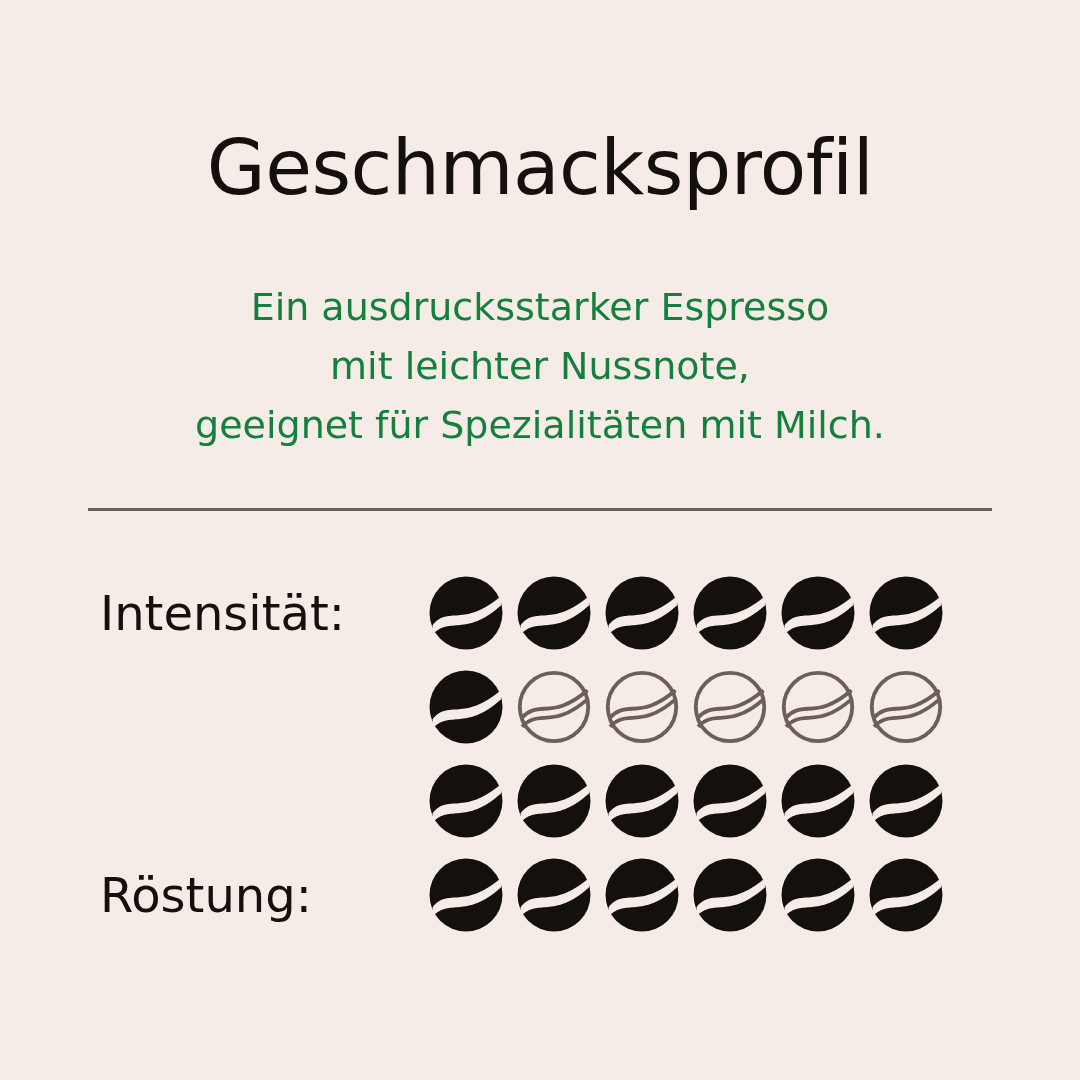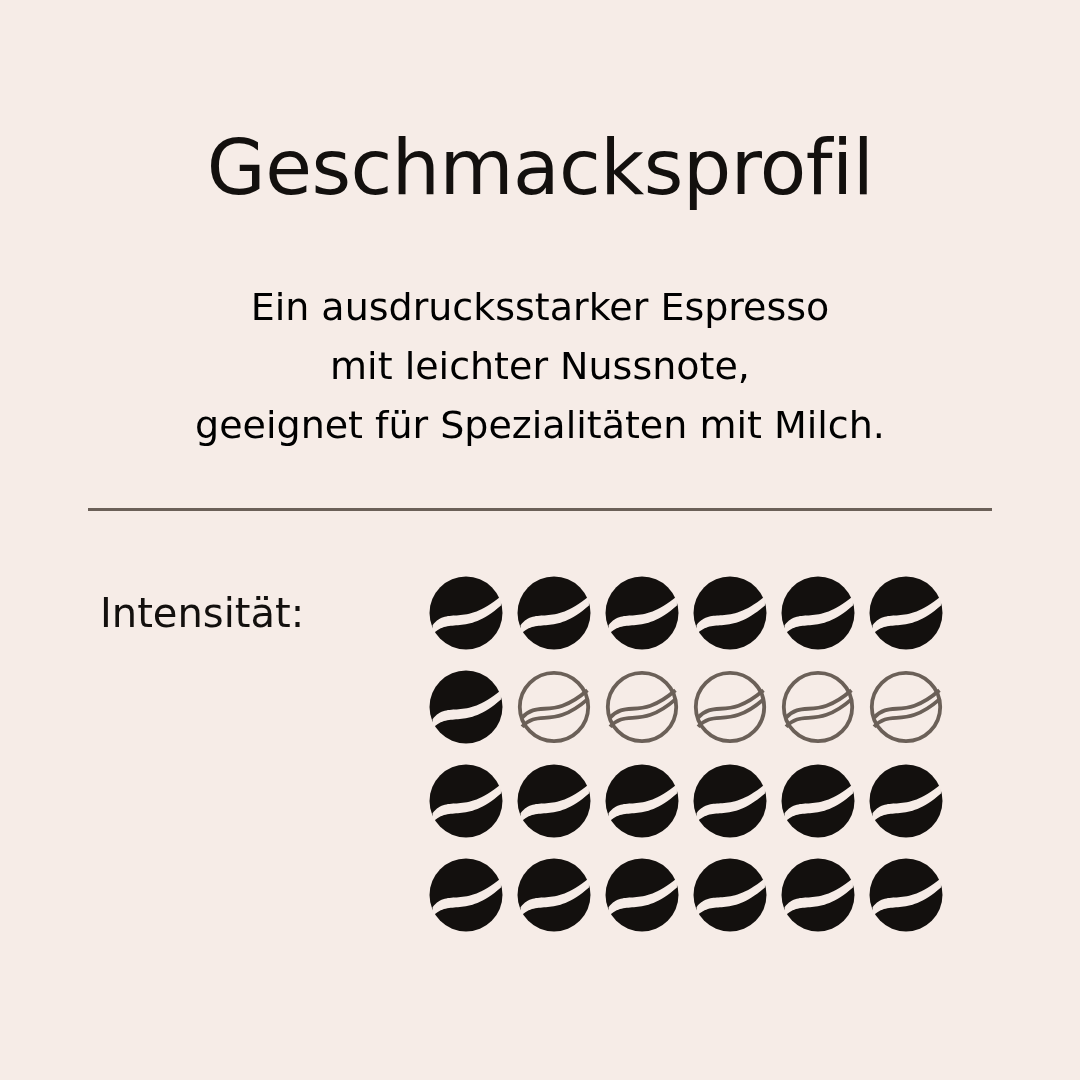--- a/index.html
+++ b/index.html
@@ -33,21 +33,21 @@
     line-height: 1.05;
   }
   .subtitle {
     position: absolute;
     top: 278px;
     left: 0;
     width: 1080px;
     text-align: center;
     font-size: 38px;
     font-weight: 400;
-    color: #000000;
+    color: #15803d;
     line-height: 1.55;
     white-space: pre-line;
   }
   .divider {
     position: absolute;
     top: 508px;
     left: 88px;
     width: 904px;
     height: 3px;
     background: #6b6058;
@@ -60,21 +60,21 @@
   }
   .row {
     position: relative;
     height: 94px;
     display: flex;
     align-items: center;
   }
   .row-label {
     position: absolute;
     left: 100px;
-    font-size: 40px;
+    font-size: 48px;
     color: #13100e;
     font-weight: 400;
     white-space: nowrap;
   }
   .beans {
     position: absolute;
     left: 428px;
     display: flex;
     gap: 12px;
     align-items: center;
@@ -187,20 +187,21 @@
             <path d="M6 66 C 28 40, 46 70, 96 28 L 96 40 C 48 82, 30 54, 6 78 Z" fill="#f6ece7"></path>
           </svg>
           <svg viewBox="0 0 100 100" class="bean">
             <circle cx="50" cy="50" r="48" fill="#13100e"></circle>
             <path d="M6 66 C 28 40, 46 70, 96 28 L 96 40 C 48 82, 30 54, 6 78 Z" fill="#f6ece7"></path>
           </svg>
         </div>
     </div>
 
     <div class="row">
+      <div class="row-label">Röstung:</div>
       <div class="beans">
           <svg viewBox="0 0 100 100" class="bean">
             <circle cx="50" cy="50" r="48" fill="#13100e"></circle>
             <path d="M6 66 C 28 40, 46 70, 96 28 L 96 40 C 48 82, 30 54, 6 78 Z" fill="#f6ece7"></path>
           </svg>
           <svg viewBox="0 0 100 100" class="bean">
             <circle cx="50" cy="50" r="48" fill="#13100e"></circle>
             <path d="M6 66 C 28 40, 46 70, 96 28 L 96 40 C 48 82, 30 54, 6 78 Z" fill="#f6ece7"></path>
           </svg>
           <svg viewBox="0 0 100 100" class="bean">

